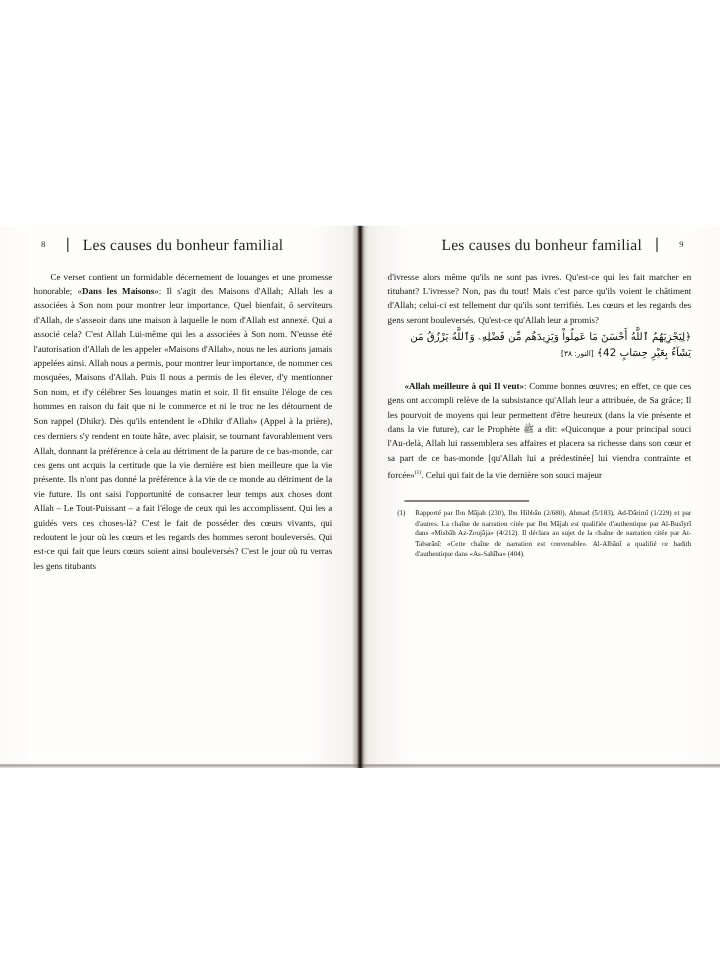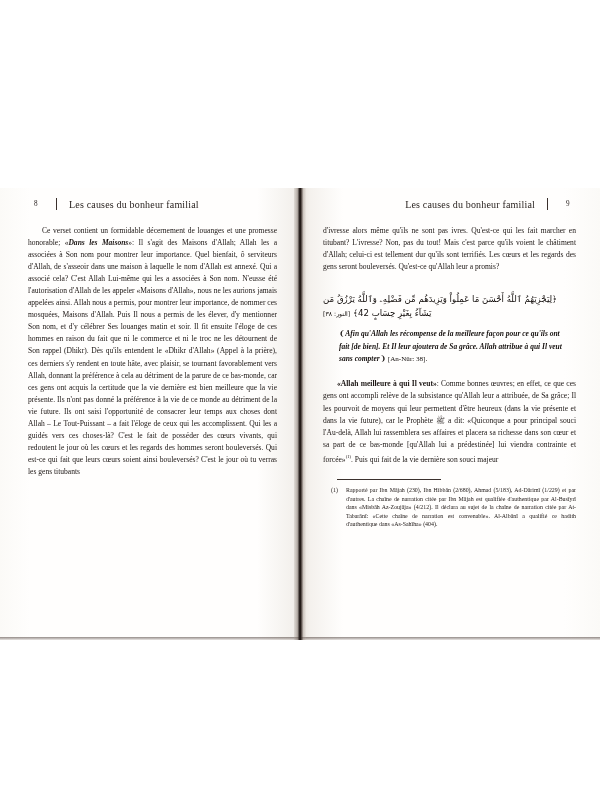--- a/index.html
+++ b/index.html
@@ -91,46 +91,46 @@
     width: 16px;
     text-align: center;
   }
   .head-rule {
     width: 1px;
     height: 12px;
     background: #3a302c;
     margin: 0 12px;
   }
   .head-title {
-    font-size: 10px;
+    font-size: 13px;
     color: #241d1a;
     white-space: nowrap;
   }
 
   
   .body-col {
     margin-top: 13px;
     font-size: 7.55px;
     line-height: 12.05px;
     text-align: justify;
     text-justify: inter-word;
     color: #1a1412;
     hyphens: none;
   }
   .body-col p { margin: 0; }
   .body-col p.indent { text-indent: 14px; }
 
   b, .bold { font-weight: bold; }
-  .bi { font-weight: bold; font-style: italic; }
+  .bi { font-weight: bold; }
 
   
   .ayah {
-    margin-top: 19px;
+    margin-top: 1px;
     margin-bottom: 3px;
-    text-align: left;
+    text-align: right;
     direction: rtl;
     font-family: "DejaVu Sans", sans-serif;
     font-size: 8.6px;
     line-height: 14px;
     color: #120d0b;
     letter-spacing: 0;
   }
   .ayah .ref {
     font-size: 6.2px;
     direction: rtl;
@@ -221,30 +221,26 @@
       <p>d'ivresse alors même qu'ils ne sont pas ivres. Qu'est-ce qui les fait marcher en titubant? L'ivresse? Non, pas du tout! Mais c'est parce qu'ils voient le châtiment d'Allah; celui-ci est tellement dur qu'ils sont terrifiés. Les cœurs et les regards des gens seront bouleversés. Qu'est-ce qu'Allah leur a promis?</p>
     </div>
 
     <div class="ayah">
       <span class="orn">﴿</span><span>لِيَجْزِيَهُمُ ٱللَّهُ أَحْسَنَ مَا عَمِلُواْ وَيَزِيدَهُم مِّن فَضْلِهِۦ وَٱللَّهُ يَرْزُقُ مَن</span><br>
       <span>يَشَآءُ بِغَيْرِ حِسَابٍ</span>
       <span>42</span><span class="orn">﴾</span>
       <span class="ref">[النور: ٣٨]</span>
     </div>
 
-    <div class="translation">
-      <span class="orn">❨</span><span>Afin qu'Allah les récompense de la meilleure façon pour ce qu'ils ont fait [de bien]. Et Il leur ajoutera de Sa grâce. Allah attribue à qui Il veut sans compter</span><span class="orn">❩</span>
-      <span class="srcref">[An-Nûr: 38].</span>
-    </div>
 
     <div class="body-col">
       <p class="indent">
         <span class="bold">«Allah meilleure à qui Il veut»</span><span>: Comme bonnes œuvres; en effet, ce que ces gens ont accompli relève de la subsistance qu'Allah leur a attribuée, de Sa grâce; Il les pourvoit de moyens qui leur permettent d'être heureux (dans la vie présente et dans la vie future), car le Prophète</span>
         <span class="sws">ﷺ</span>
-        <span>a dit: «Quiconque a pour principal souci l'Au-delà, Allah lui rassemblera ses affaires et placera sa richesse dans son cœur et sa part de ce bas-monde [qu'Allah lui a prédestinée] lui viendra contrainte et forcée»</span><sup class="fnref">(1)</sup><span>. Puis qui fait de la vie dernière son souci majeur</span>
+        <span>a dit: «Quiconque a pour principal souci l'Au-delà, Allah lui rassemblera ses affaires et placera sa richesse dans son cœur et sa part de ce bas-monde [qu'Allah lui a prédestinée] lui viendra contrainte et forcée»</span><sup class="fnref">(1)</sup><span>. Celui qui fait de la vie dernière son souci majeur</span>
       </p>
     </div>
 
     <div class="fn-rule"></div>
 
     <div class="footnote">
       <span class="fn-num">(1)</span>
       <span class="fn-text">Rapporté par Ibn Mâjah (230), Ibn Hibbân (2/680), Ahmad (5/183), Ad-Dârimî (1/229) et par d'autres. La chaîne de narration citée par Ibn Mâjah est qualifiée d'authentique par Al-Busîyrî dans «Misbâh Az-Zoujâja» (4/212). Il déclara au sujet de la chaîne de narration citée par At-Tabarânî: «Cette chaîne de narration est convenable». Al-Albânî a qualifié ce hadith d'authentique dans «As-Sahîha» (404).</span>
     </div>
   </div>

